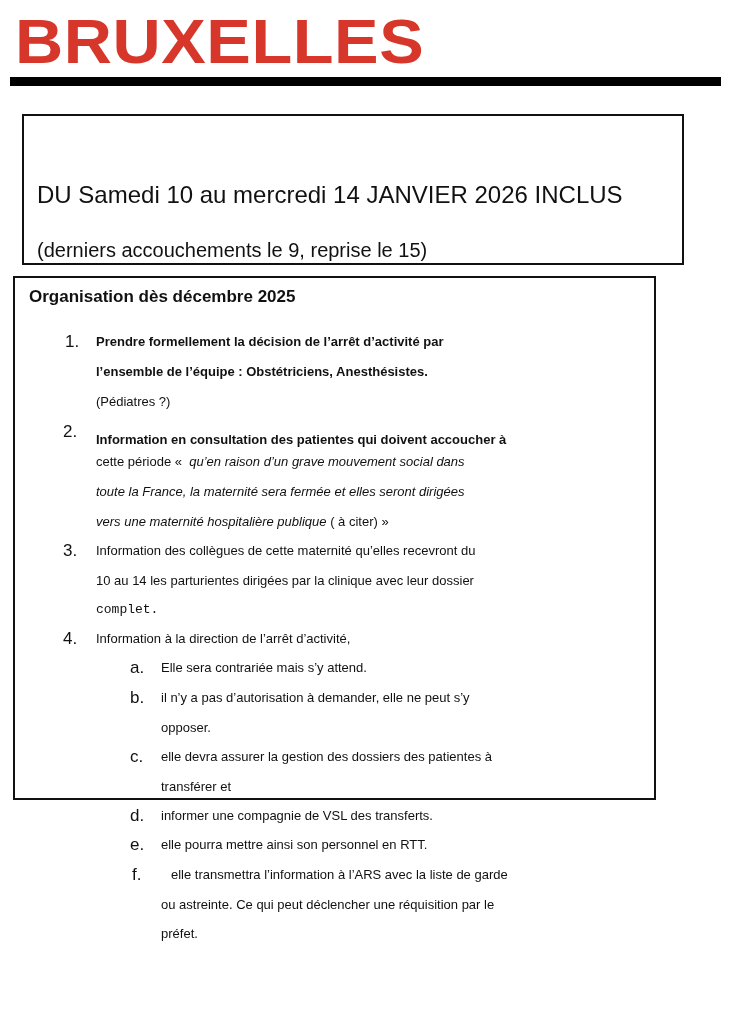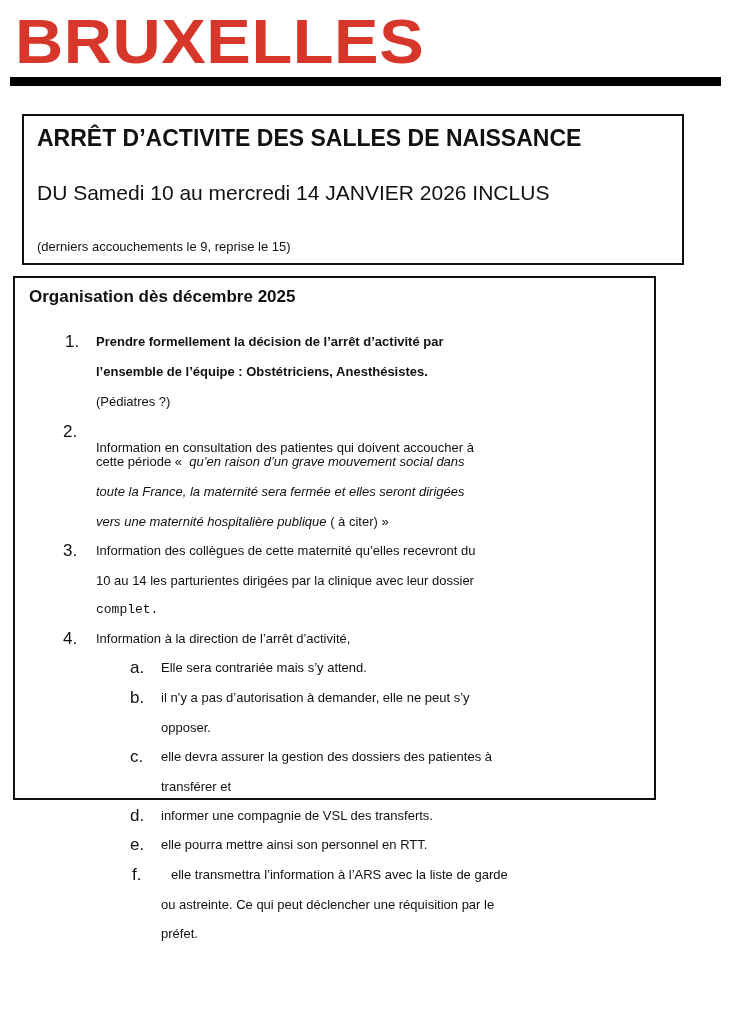--- a/index.html
+++ b/index.html
@@ -9,60 +9,59 @@
       font-family: "Liberation Sans", sans-serif; font-weight: bold;
       font-size: 63px; line-height: 70px; color: #d7372b;
       letter-spacing: 0.5px; transform: scaleX(1.06); transform-origin: left top;
     }
     .rule { position: absolute; left: 10px; top: 77px; width: 711px; height: 9px; background: #000; }
     .headline-box {
       position: absolute; left: 22px; top: 114px; width: 662px; height: 151px;
       border: 2px solid #111; box-sizing: border-box;
     }
     .headline-title { position: absolute; left: 13px; top: 9px; font-weight: bold; font-size: 23px; }
-    .headline-dates { position: absolute; left: 13px; top: 65px; font-size: 21px; }
-    .headline-note { position: absolute; left: 13px; top: 123px; font-size: 13px; }
+    .headline-dates { position: absolute; left: 13px; top: 65px; font-size: 24px; }
+    .headline-note { position: absolute; left: 13px; top: 123px; font-size: 20px; }
     .org-box {
       position: absolute; left: 13px; top: 276px; width: 643px; height: 524px;
       border: 2px solid #111; box-sizing: border-box;
     }
     .org-heading { position: absolute; left: 14px; top: 9px; font-weight: bold; font-size: 17px; }
     .list { position: absolute; left: 0; top: 0; width: 100%; }
     .line { position: absolute; font-size: 13px; line-height: 20px; white-space: nowrap; }
     .num { position: absolute; font-size: 17px; line-height: 20px; }
     .bold { font-weight: bold; }
     .ital { font-style: italic; }
   </style>
 </head>
 <body>
 
 <div class="city-title">BRUXELLES</div>
 <div class="rule"></div>
 
 <div class="headline-box">
-  <div class="headline-title">ARRÊT D’ACTIVITE DES SALLES DE NAISSANCE</div>
   <div class="headline-dates">DU Samedi 10 au mercredi 14 JANVIER 2026 INCLUS</div>
   <div class="headline-note">(derniers accouchements le 9, reprise le 15)</div>
 </div>
 
 <div class="org-box">
   <div class="org-heading">Organisation dès décembre 2025</div>
 
   <div class="list">
 
     <div>
       <span class="num" style="left:50px; top:54px;">1.</span>
       <span class="line bold" style="left:81px; top:54px;">Prendre formellement la décision de l’arrêt d’activité par</span>
       <span class="line bold" style="left:81px; top:84px;">l’ensemble de l’équipe : Obstétriciens, Anesthésistes.</span>
       <span class="line" style="left:81px; top:114px;">(Pédiatres ?)</span>
     </div>
 
     <div>
       <span class="num" style="left:48px; top:144px;">2.</span>
-      <span class="line" style="left:81px; top:160px;">Information en consultation des patientes qui doivent accoucher à</span>
+      <span class="line" style="left:81px; top:152px;font-weight:bold;">Information en consultation des patientes qui doivent accoucher à</span>
       <span class="line" style="left:81px; top:174px;">
         <span>cette période «</span>&nbsp;&nbsp;<span class="ital">qu’en raison d’un grave mouvement social dans</span>
       </span>
       <span class="line ital" style="left:81px; top:204px;">toute la France, la maternité sera fermée et elles seront dirigées</span>
       <span class="line" style="left:81px; top:234px;">
         <span class="ital">vers une maternité hospitalière publique</span> <span>( à citer) »</span>
       </span>
     </div>
 
     <div>

